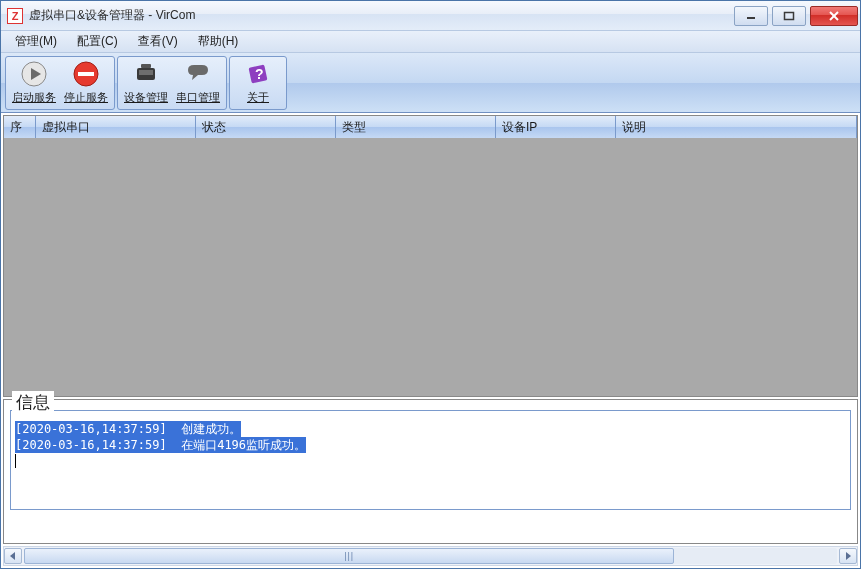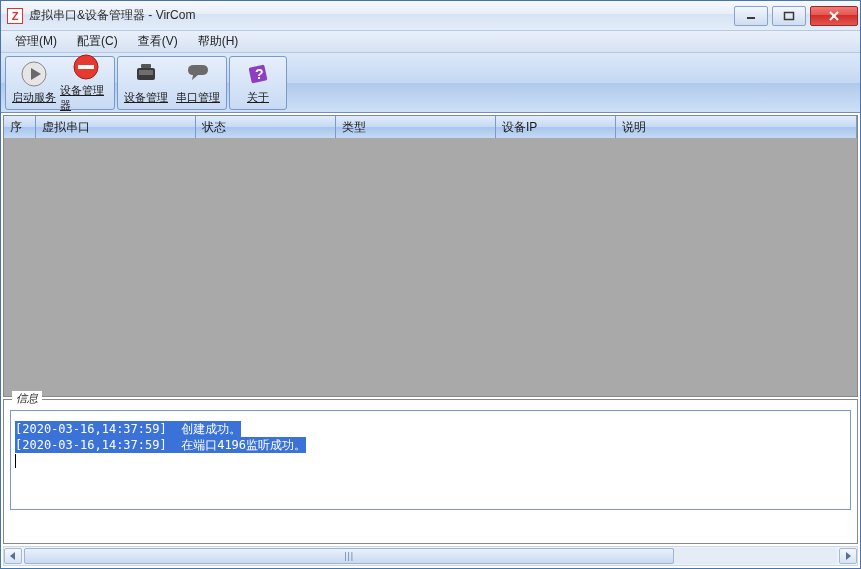--- a/index.html
+++ b/index.html
@@ -138,23 +138,22 @@
   margin: 2px;
   border: 1px solid #888;
   position: relative;
 }
 .info-label {
   position: absolute;
   top: -9px;
   left: 8px;
   background: #fff;
   padding: 0 4px;
-  font-size: 11px;
+  font-size: 17px;
   color: #222;
-  font-style: italic;
 }
 .log-area {
   margin: 10px 6px 6px 6px;
   height: 100px;
   border: 1px solid #7a9acc;
   padding: 10px 4px;
   overflow: auto;
   font-family: "NSimSun", "SimSun", monospace;
   font-size: 12px;
   line-height: 16px;
@@ -258,21 +257,21 @@
         </div>
         <div class="label">启动服务</div>
       </div>
       <div class="tool-btn">
         <div class="icon-wrap">
           <svg width="28" height="28" viewBox="0 0 28 28">
             <circle cx="14" cy="14" r="12" fill="#e63a2f" stroke="#a01e15" stroke-width="1"></circle>
             <rect x="6" y="12" width="16" height="4" fill="#fff"></rect>
           </svg>
         </div>
-        <div class="label">设备管理器</div>
+        <div class="label">停止服务</div>
       </div>
     </div>
 
     <div class="tool-group">
       <div class="tool-btn">
         <div class="icon-wrap">
           <svg width="28" height="28" viewBox="0 0 28 28">
             <rect x="5" y="8" width="18" height="12" rx="2" fill="#3a3a3a"></rect>
             <rect x="7" y="10" width="14" height="5" fill="#6e6e6e"></rect>
             <rect x="9" y="4" width="10" height="4" rx="1" fill="#555"></rect>

